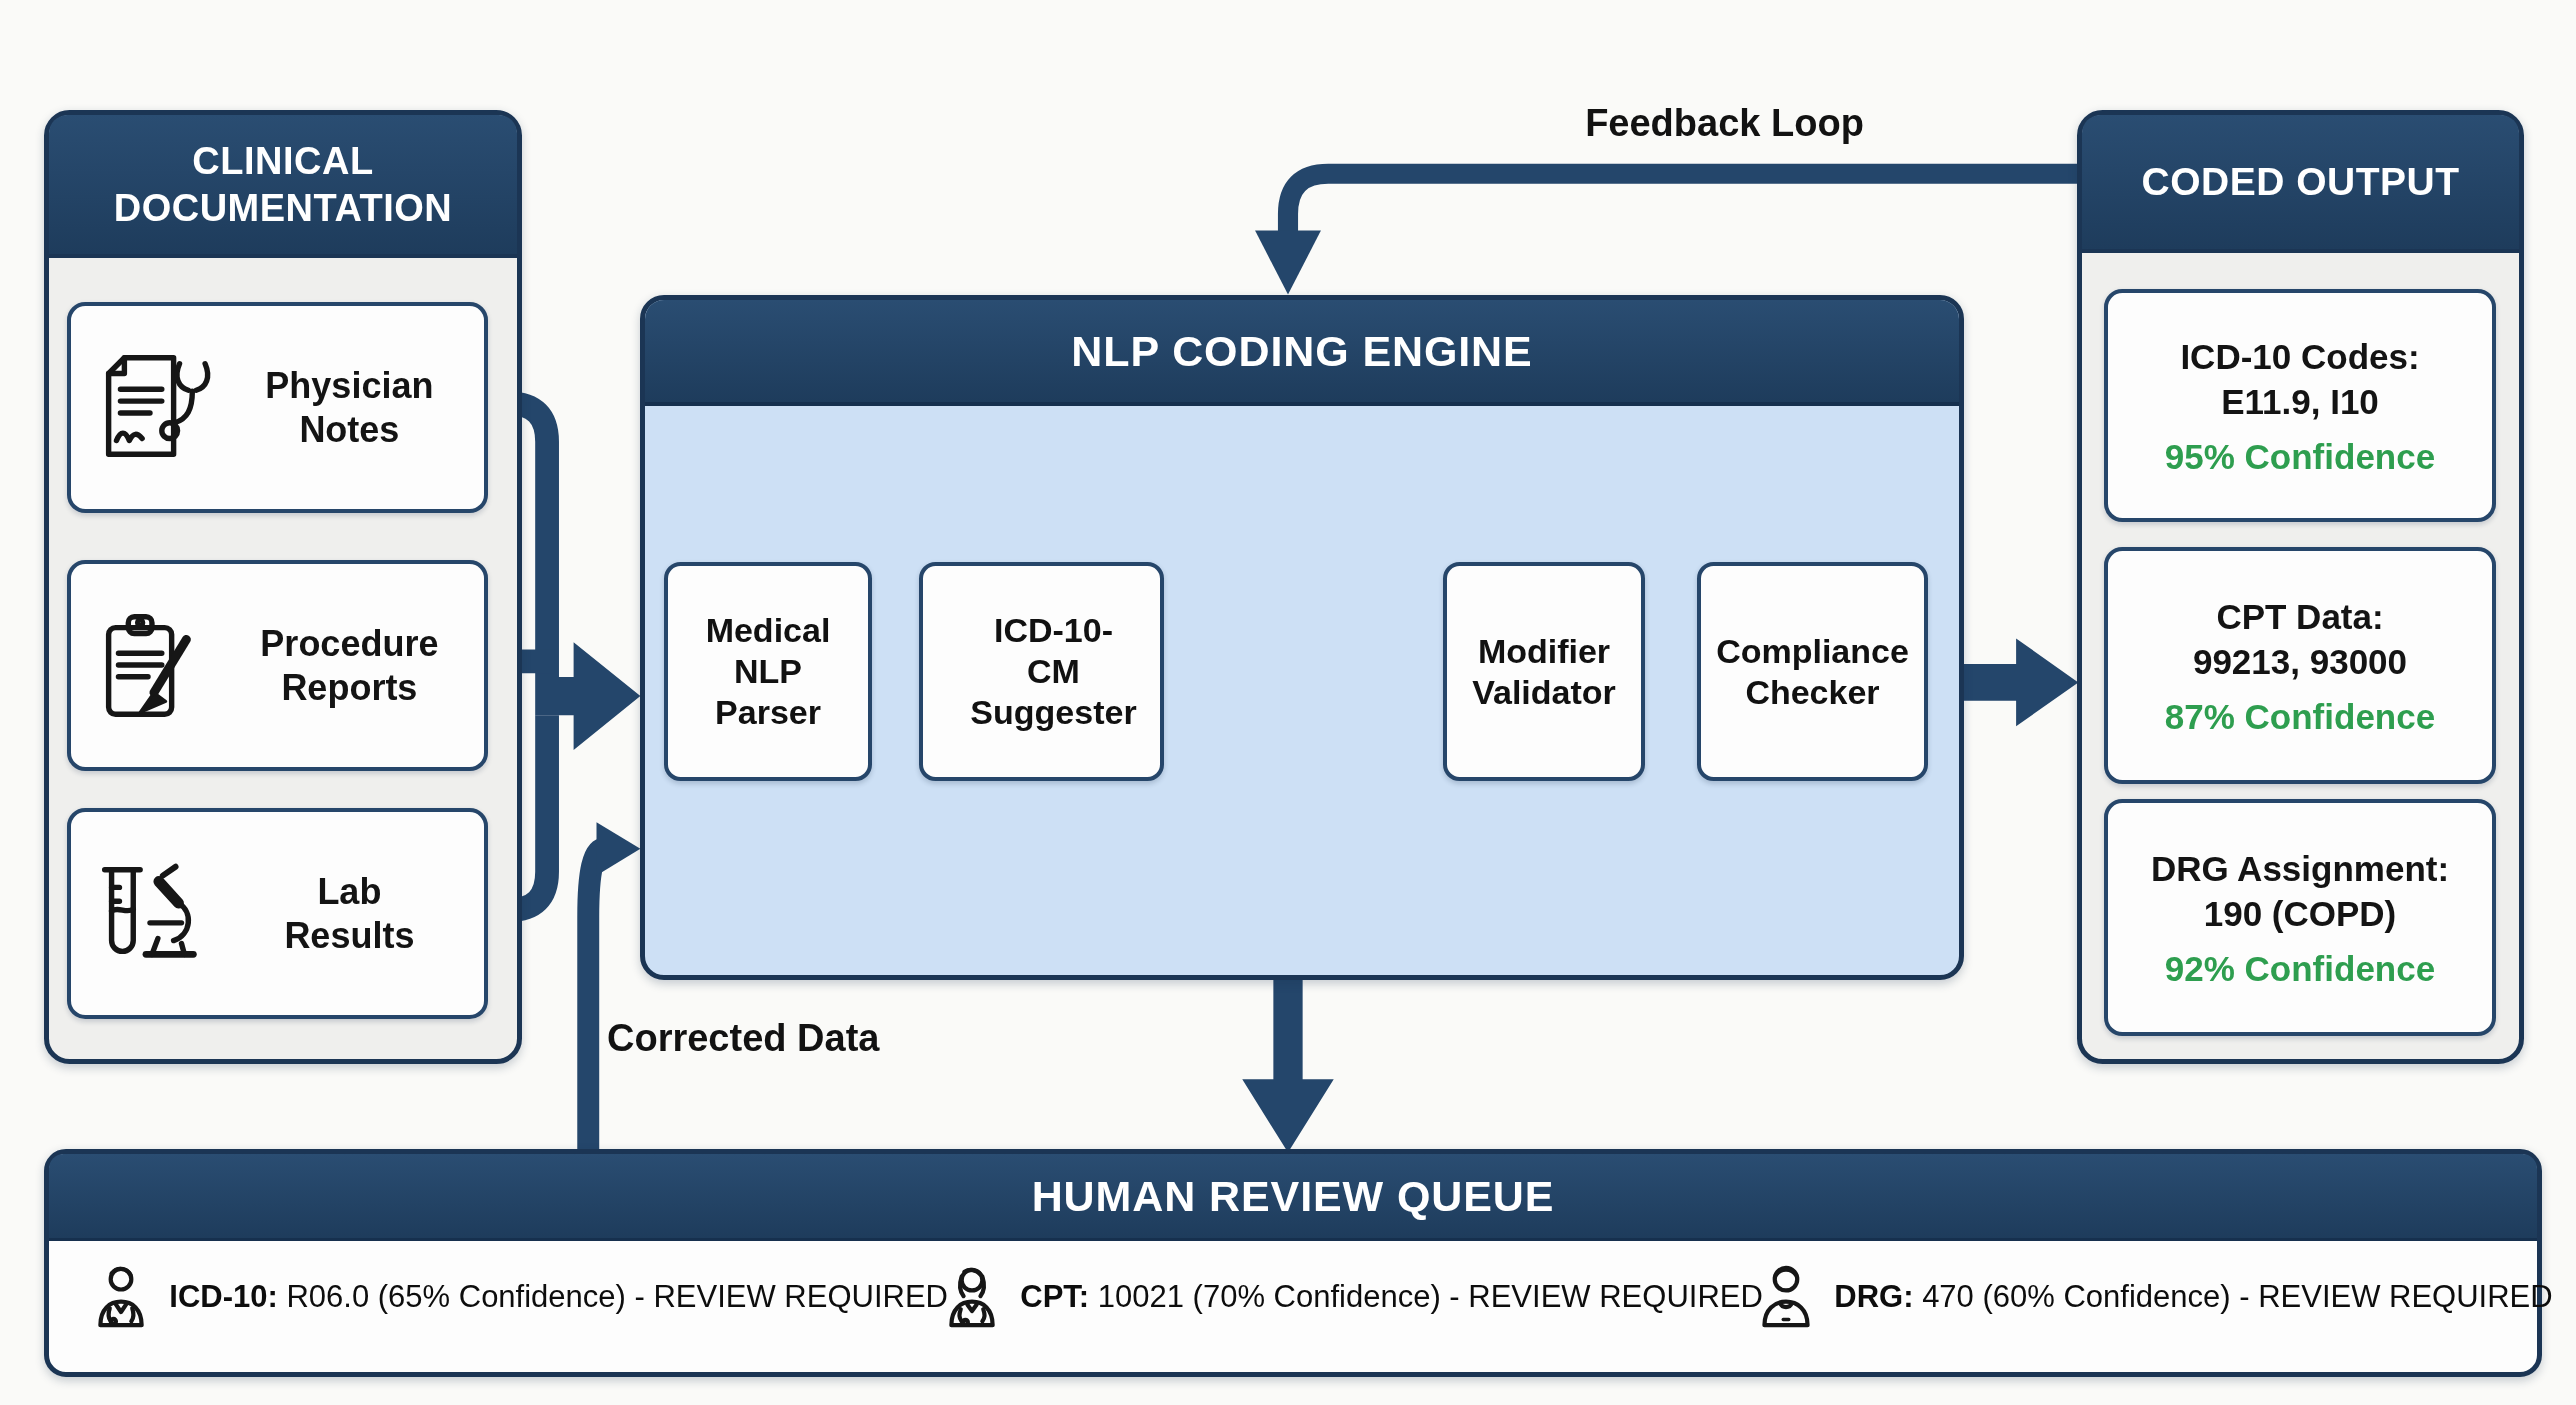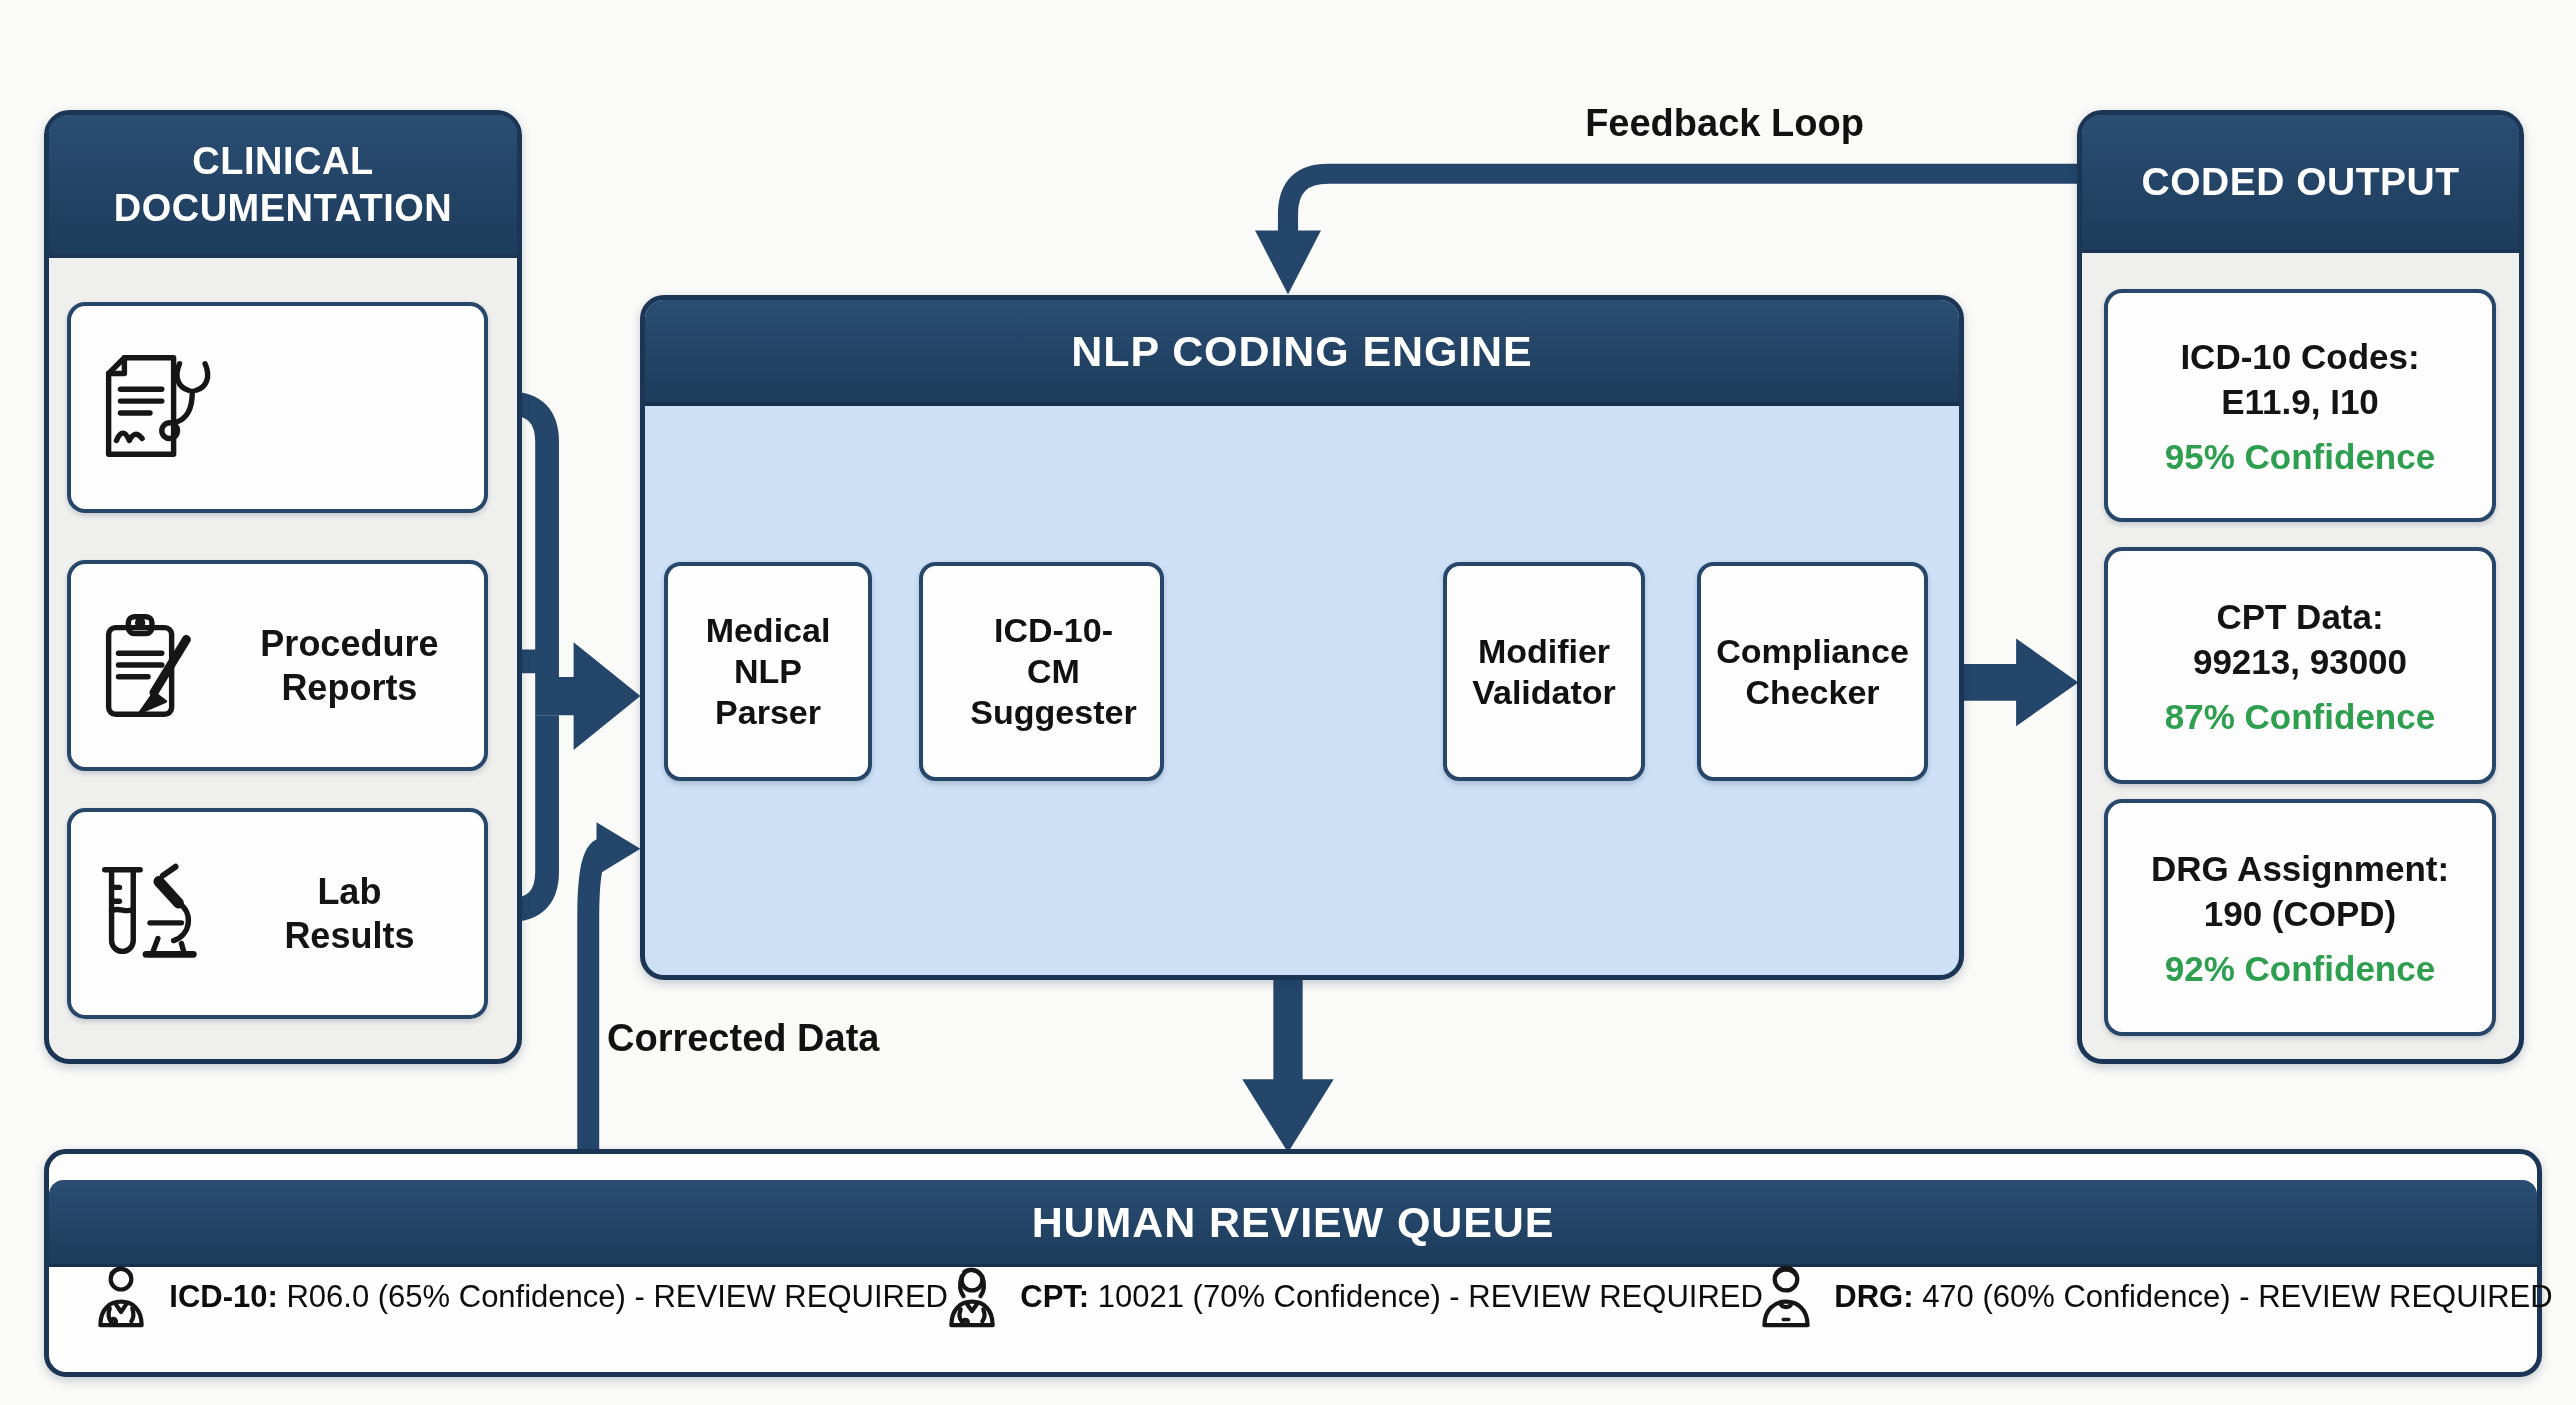--- a/index.html
+++ b/index.html
@@ -68,21 +68,21 @@
   
   .queue{
     position:absolute;left:44px;top:1149px;width:2488px;height:218px;
     border:5.5px solid #1b3554;border-radius:22px;background:#fdfdfd;
     box-shadow:0 3.7px 9.1px rgba(25,45,75,.22);
   }
   .queue-header{
     height:84px;background:linear-gradient(180deg,#2a4d72 0%,#1e3c5c 100%);
     border-radius:14.6px 14.6px 0 0;border-bottom:3.7px solid #16304e;
     display:flex;align-items:center;justify-content:center;
-    color:#fff;font-size:43px;font-weight:700;letter-spacing:0.9px;margin-top:26px;
+    color:#fff;font-size:43px;font-weight:700;letter-spacing:0.9px;
   }
   .queue-item{position:absolute;top:95px;height:95px;display:flex;align-items:center;gap:18.3px;}
   .queue-item .q-icon{flex:0 0 59px;display:flex;align-items:center;}
   .q-text{font-size:31px;color:#0d0d0d;white-space:pre;}
   .q-prefix{font-weight:700;}
   .q-detail{font-weight:500;}
 
   
   .float-label{position:absolute;font-size:38px;font-weight:700;color:#121212;}
   .fl-feedback{left:1546px;top:102px;width:357px;text-align:center;}
@@ -166,20 +166,23 @@
             <path d="M40 14 H90 V112 H24 V30 Z"></path>
             <path d="M40 14 V30 H24"></path>
             <path d="M36 46 H78 M36 58 H78 M36 70 H66"></path>
             <path d="M32 98 c4 -10 9 -10 13 0 c4 -8 8 -8 13 -2"></path>
             <path d="M96 20 c-6 14 -1 24 9 27"></path>
             <path d="M122 20 c6 14 1 24 -9 27"></path>
             <path d="M109 48 c0 18 -5 28 -18 32"></path>
             <circle cx="86" cy="88" r="8"></circle>
           </g>
         </svg>
+      </div>
+      <div class="doc-label">
+        <div class="minword">Physician Notes</div>
       </div>
     </div>
 
     <div class="card doc-card" style="top:445px;">
       <div class="doc-icon">
         <svg width="128" height="128" viewBox="0 0 130 130">
           <g class="iconart" stroke-width="5.5">
             <rect x="24" y="26" width="64" height="88" rx="7"></rect>
             <rect x="44" y="15" width="24" height="17" rx="6"></rect>
             <circle cx="56" cy="21" r="2.5"></circle>

